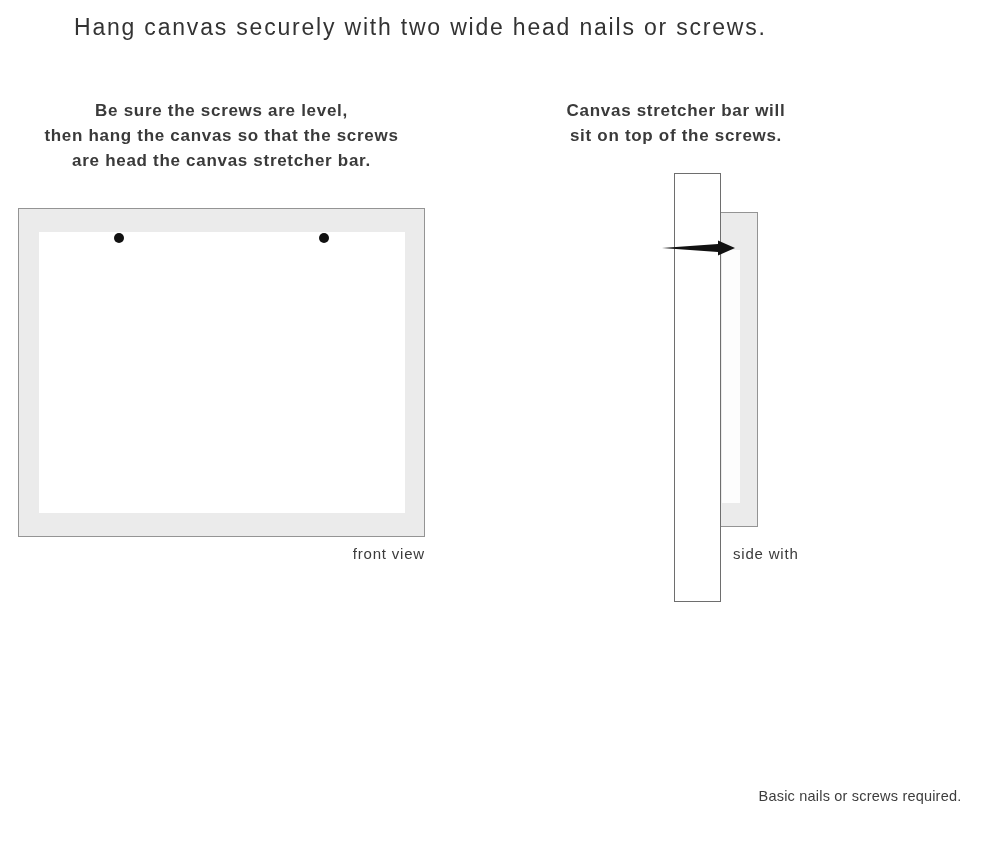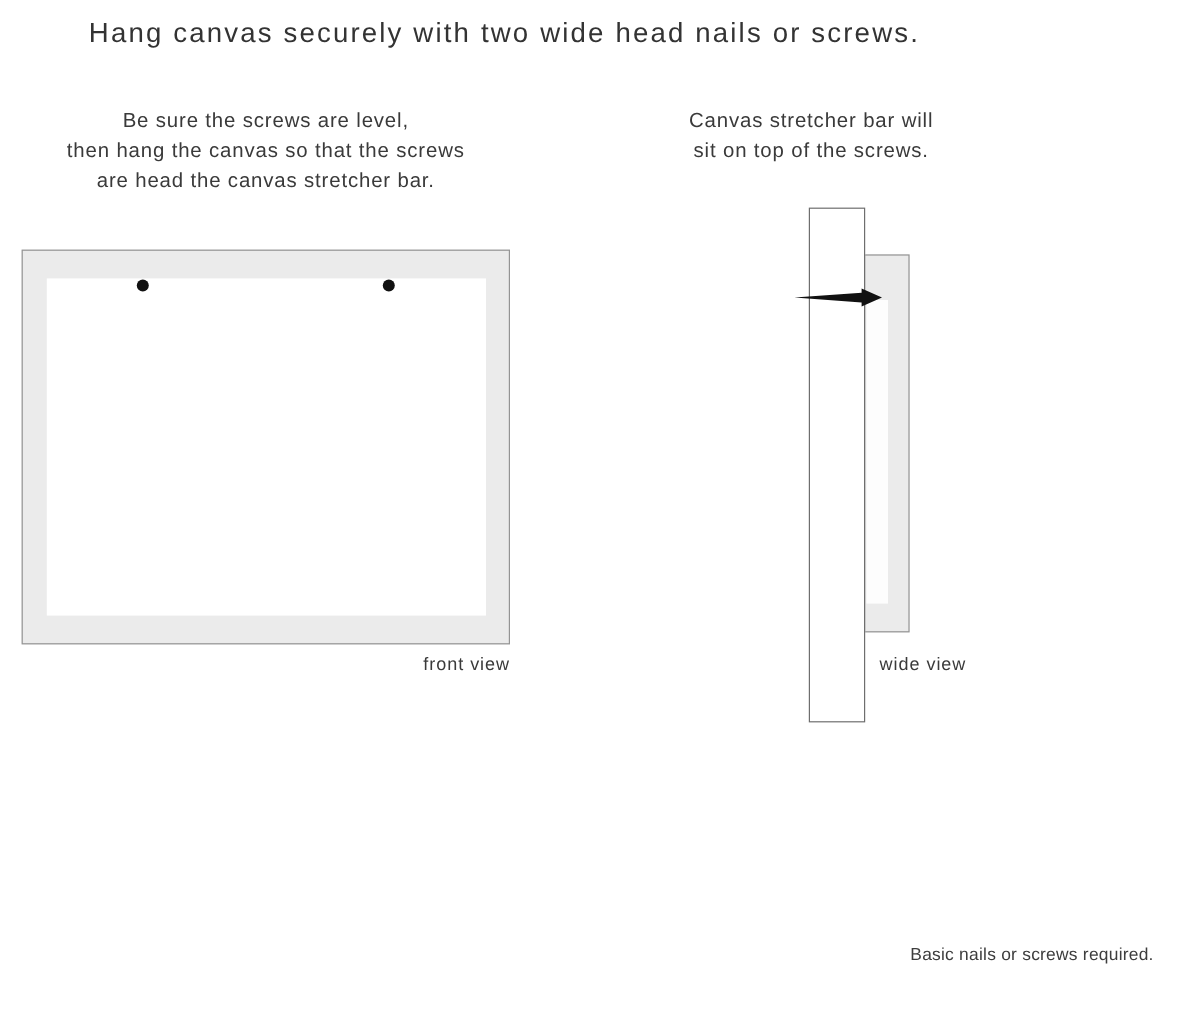--- a/index.html
+++ b/index.html
@@ -28,24 +28,24 @@
     left: 74px;
     top: 14px;
     font-size: 23px;
     font-weight: 300;
     letter-spacing: 1.8px;
     color: #333333;
     white-space: nowrap;
   }
   .note {
     position: absolute;
-    top: 88px;
+    top: 98px;
     text-align: center;
     font-size: 17px;
-    font-weight: 400;
+    font-weight: 700;
     line-height: 25px;
     letter-spacing: 0.7px;
   }
   .note-front { left: 19px;  width: 405px; }
   .note-side  { left: 551px; width: 250px; }
 
   
   .front-frame {
     position: absolute;
     left: 18px; top: 208px;
@@ -144,19 +144,19 @@
   <span class="dot dot-left"></span>
   <span class="dot dot-right"></span>
   <div class="view-label label-front">front view</div>
 
   <div class="side-canvas"></div>
   <div class="side-canvas-inner"></div>
   <div class="wall-bar"></div>
   <svg class="nail" viewBox="0 0 80 18" aria-hidden="true">
     <polygon points="1,9 57,5 57,1.5 74,9 57,16.5 57,13"></polygon>
   </svg>
-  <div class="view-label label-side">wide view</div>
+  <div class="view-label label-side">side with</div>
 
   <div class="footer">
     <div>Basic nails or screws required.</div>
   </div>
 
 </div>
 
 </body></html>

